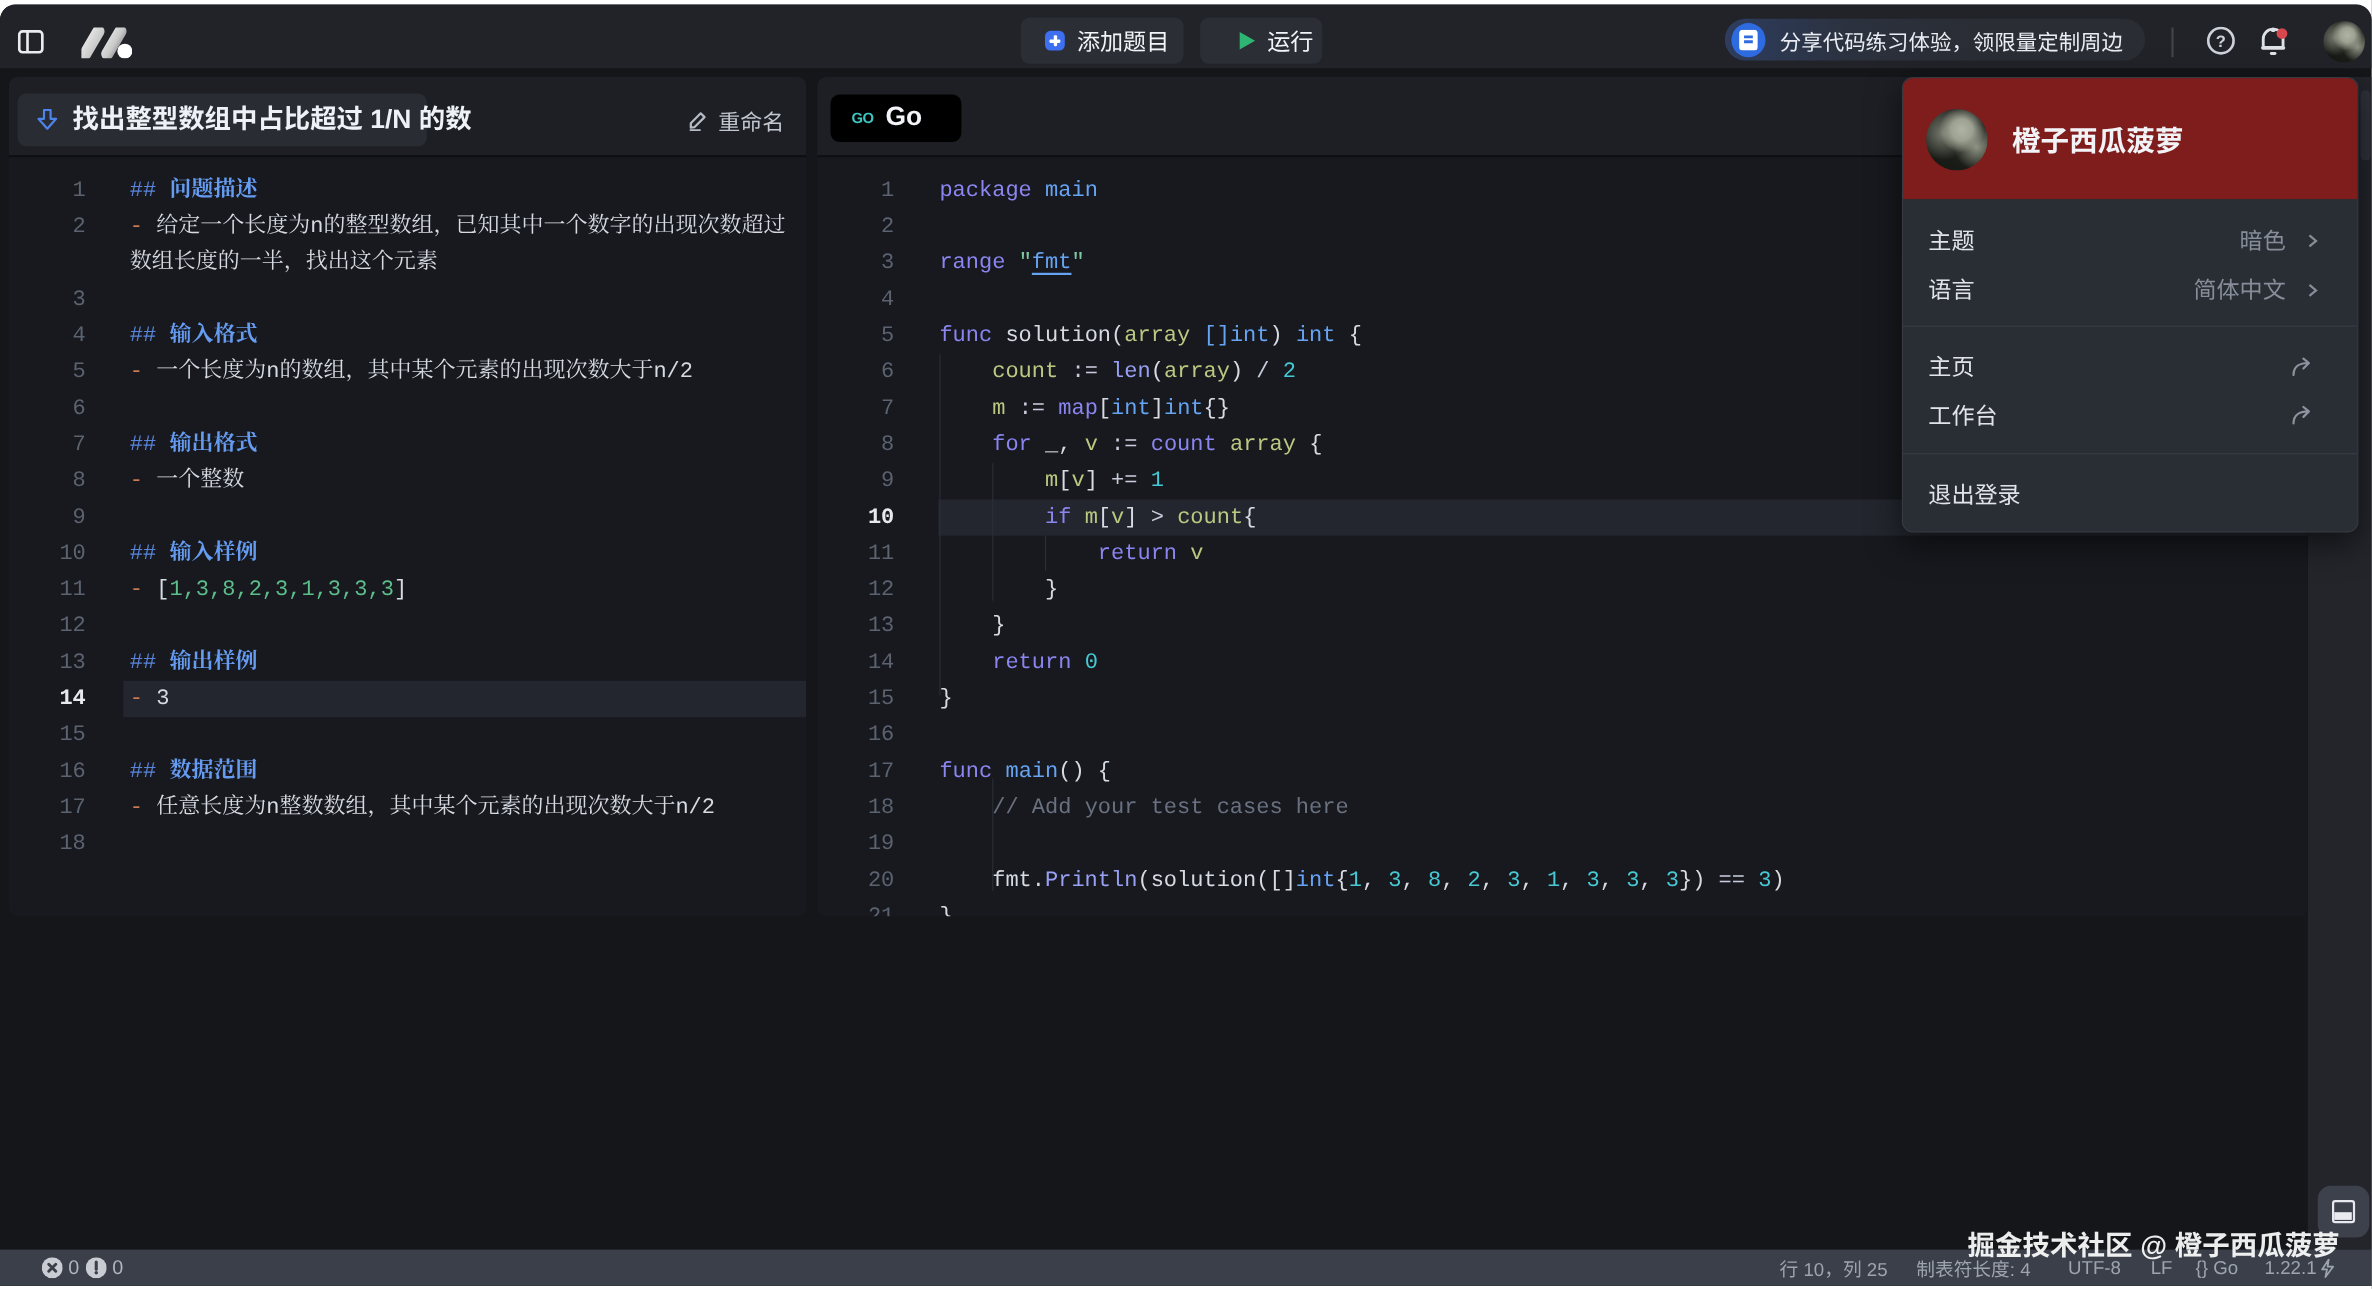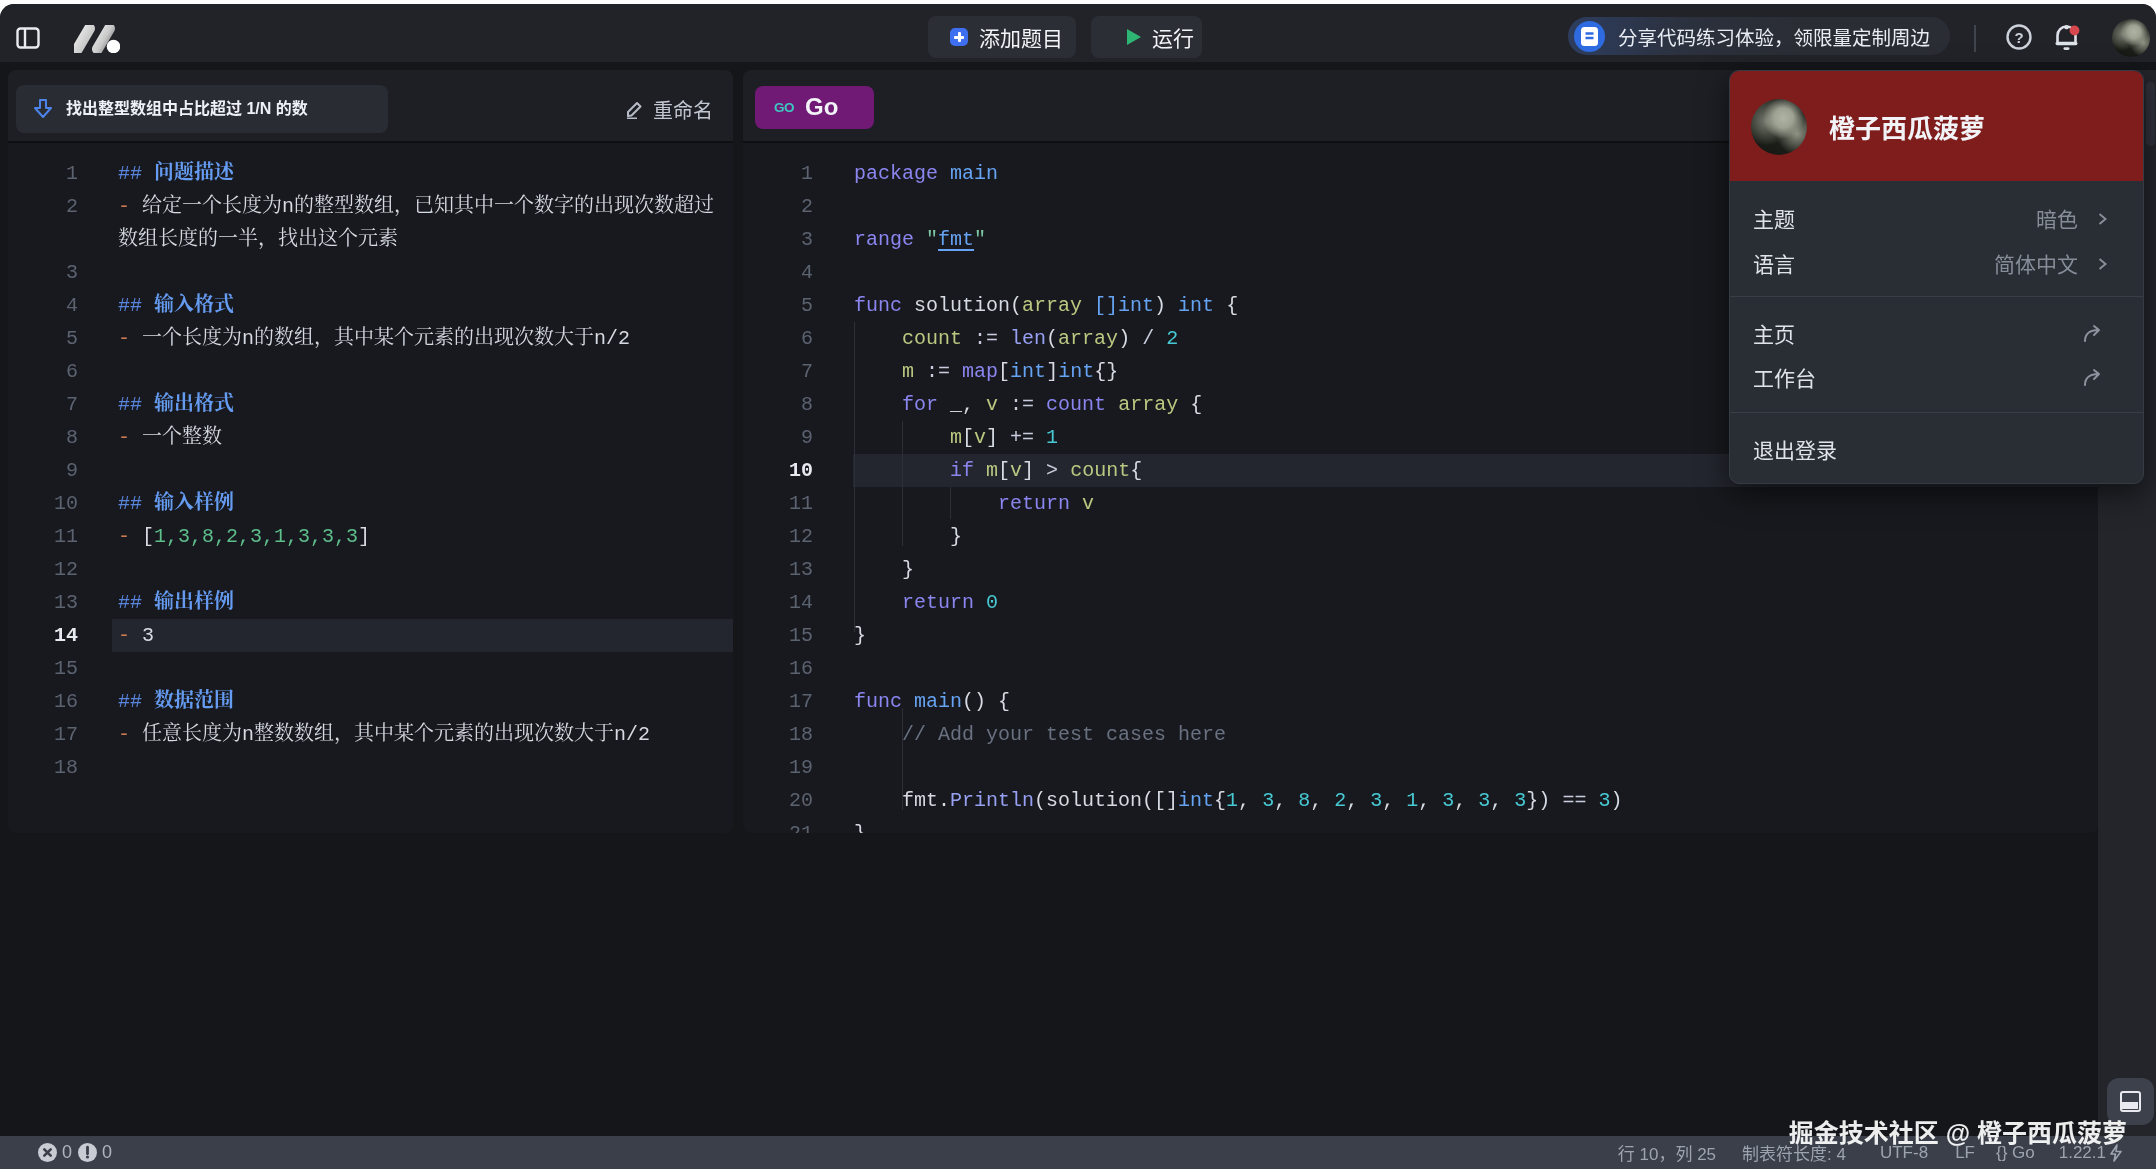--- a/index.html
+++ b/index.html
@@ -32,24 +32,24 @@
                        linear-gradient(205deg, #2e312b 0%, #22251f 45%, #141611 100%); }
   
   .panel { position:absolute; background:#17191e; border-radius:8px; overflow:hidden; }
   .pleft  { left:8px;   top:66px; width:725px;  height:763px; }
   .pright { left:743px; top:66px; width:1355px; height:763px; }
   .phead { position:absolute; left:0; top:0; right:0; height:73px; background:#1d1f25; border-bottom:2px solid #0e0f12; }
   .rightcol { position:absolute; left:2098px; top:66px; width:58px; height:1066px; background:#23252b; }
   .rcthumb { position:absolute; left:2146px; top:78px; width:9px; height:64px; background:#2f323a; border-radius:5px; }
   
   .titlepill { position:absolute; left:8px; top:15px; width:372px; height:48px; background:#292c33; border-radius:8px; }
-  .titletxt { position:absolute; left:50px; top:0; height:48px; line-height:48px; color:#eef1f6; font-size:16px; font-weight:700; white-space:pre; }
+  .titletxt { position:absolute; left:50px; top:0; height:48px; line-height:48px; color:#eef1f6; font-size:24px; font-weight:700; white-space:pre; }
   .rename { position:absolute; right:20px; top:25px; color:#c1c6d0; font-size:20px; }
   
-  .gotab { position:absolute; left:12px; top:16px; width:119px; height:43px; background:#701a75; border-radius:8px; }
+  .gotab { position:absolute; left:12px; top:16px; width:119px; height:43px; background:#000000; border-radius:8px; }
   .gologo { position:absolute; left:19px; top:14px; color:#3ec6c0; font-size:13.5px; font-weight:700; letter-spacing:-0.5px; }
   .golabel { position:absolute; left:50px; top:7px; color:#f2f4f8; font-size:24px; font-weight:700; }
   
   .gutter { position:absolute; left:0; top:86.5px; width:70px; }
   .gutter div { position:absolute; right:0; width:70px; height:33px; line-height:33px; text-align:right;
                 font-family:"Liberation Mono",monospace; font-size:20px; color:#5b6270; }
   .code { position:absolute; top:86.5px; }
   .code div { position:absolute; left:0; height:33px; line-height:33px; white-space:pre;
               font-family:"Liberation Mono","Noto Sans Mono CJK SC",monospace; font-size:20px; color:#d6dae2; }
   .mdrow { font-family:"Liberation Mono","Noto Serif CJK SC","Noto Serif SC",serif !important; }

